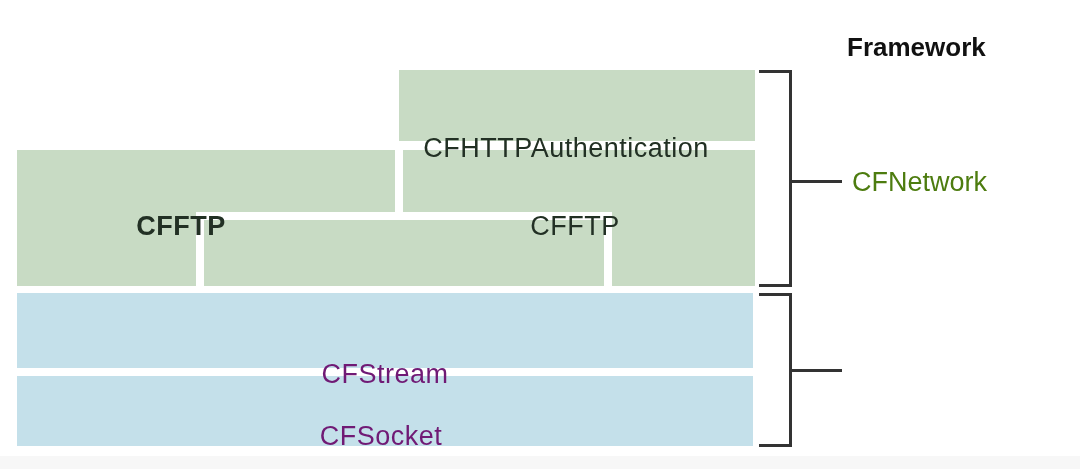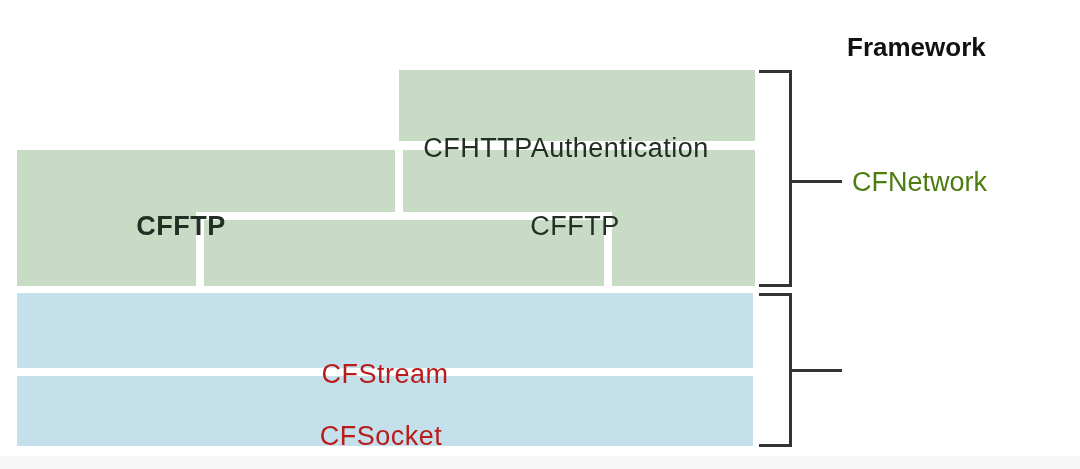--- a/index.html
+++ b/index.html
@@ -16,21 +16,21 @@
   .ss-outer{border:8px solid #ffffff;background:#c8dbc4;}
   .box-label{
     position:absolute;
     transform:translate(-50%,-50%);
     font-size:27px;
     letter-spacing:0.5px;
     white-space:nowrap;
     margin-top:42px;
   }
   .green-text{color:#223024;}
-  .blue-text{color:#b91c1c;}
+  .blue-text{color:#701a75;}
   .line{position:absolute;background:#333333;}
   .side-label{
     position:absolute;
     transform:translateY(-50%);
     font-size:27px;
     color:#4d7c0f;
     white-space:nowrap;
   }
   .framework-label{
     position:absolute;

